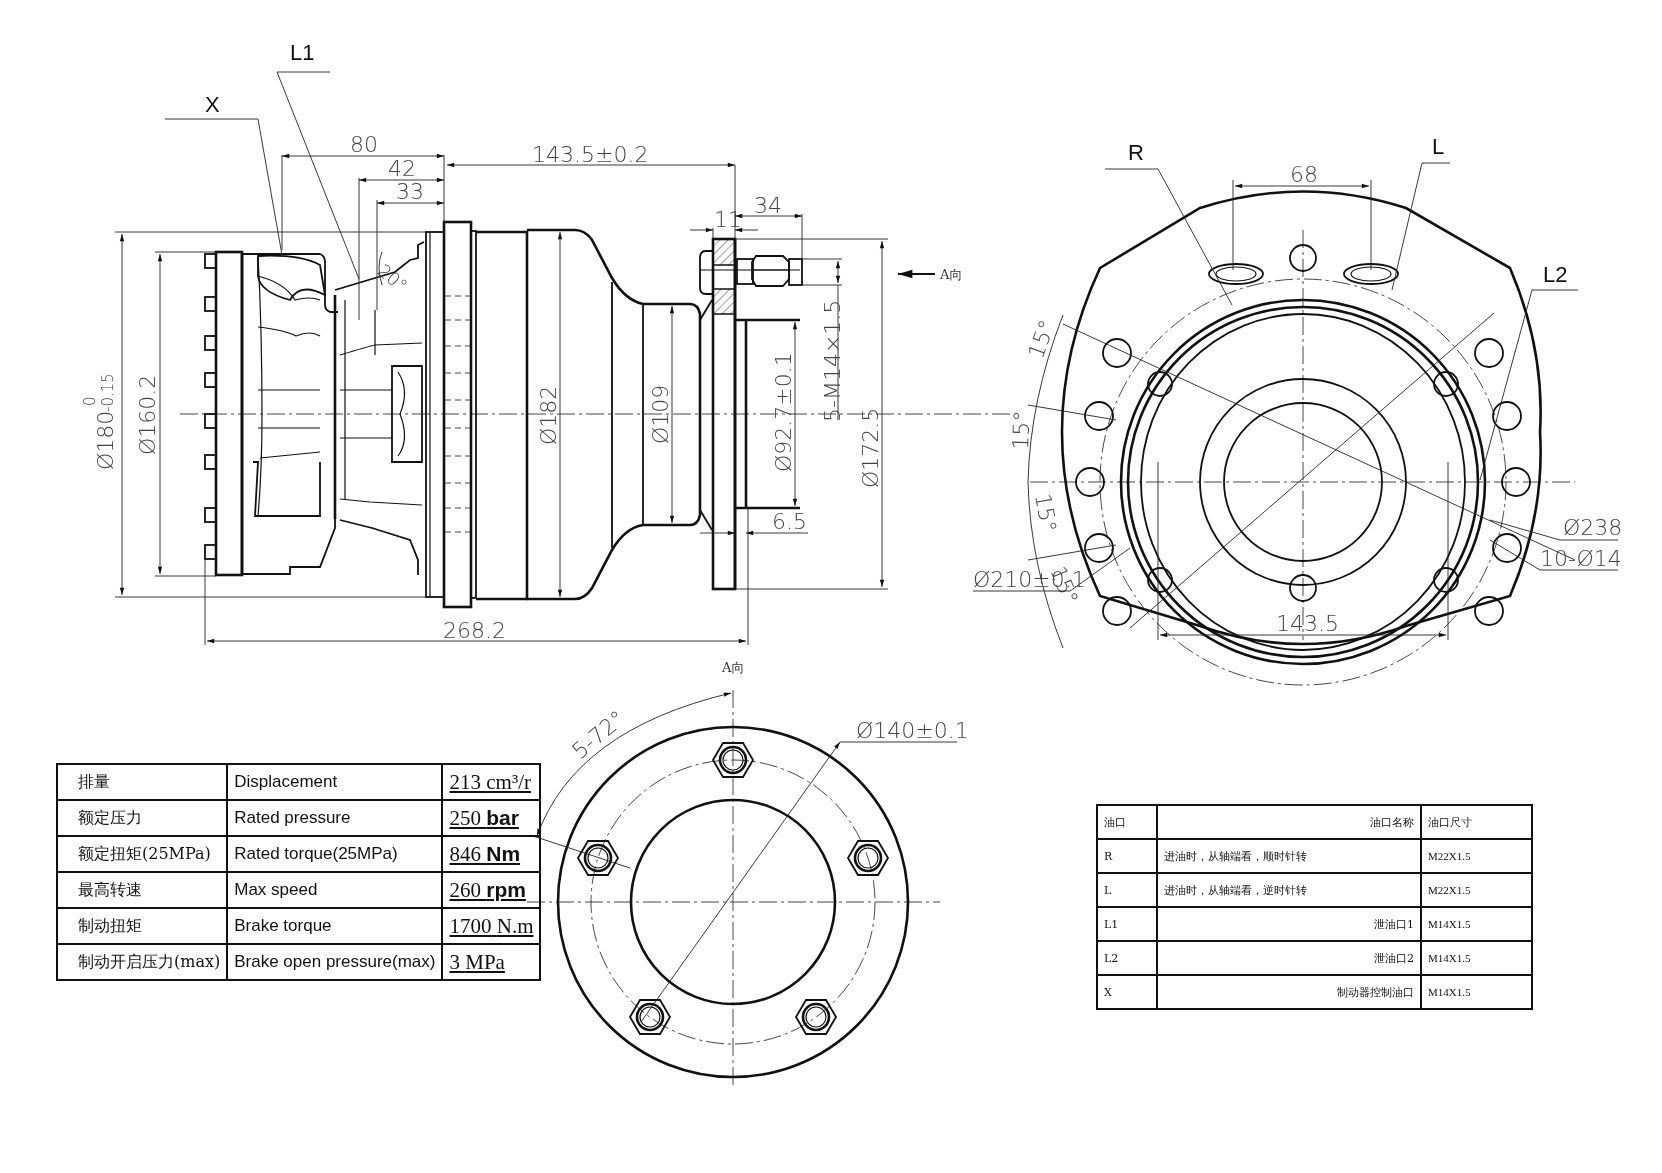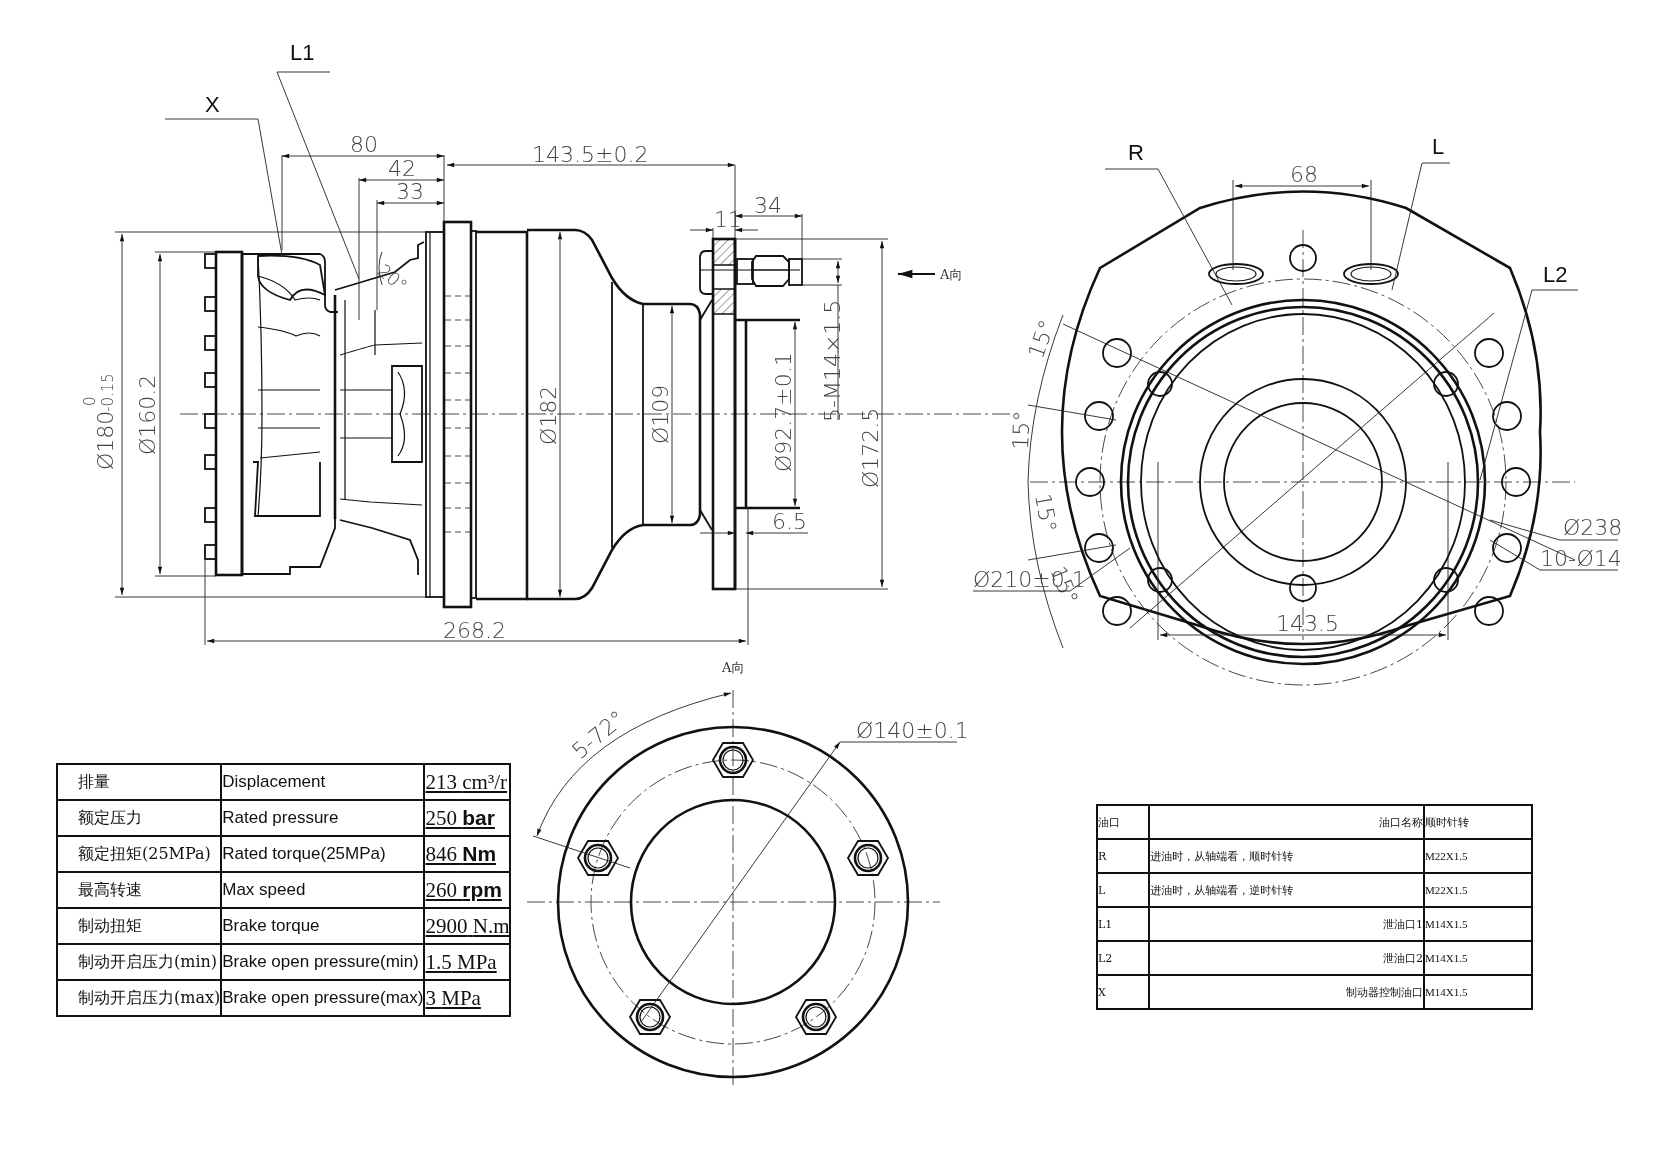--- a/index.html
+++ b/index.html
@@ -10,21 +10,21 @@
   .med { stroke:#111; fill:none; stroke-width:1.8; }
   .thin { stroke:#222; fill:none; stroke-width:0.9; }
   .ctr { stroke:#333; fill:none; stroke-width:0.9; stroke-dasharray:18 4 3 4; }
   .dash { stroke:#333; fill:none; stroke-width:0.9; stroke-dasharray:6 4; }
   .dim { font-family:"DejaVu Sans", sans-serif; font-size:22px; fill:#444; font-weight:300; }
   .lbl { font-family:"Liberation Sans", sans-serif; font-size:22px; fill:#111; }
   .small { font-family:"DejaVu Serif", serif; font-size:13px; fill:#333; }
   .hatch { stroke:#111; stroke-width:0.8; }
 
   table.spec { position:absolute; border-collapse:collapse; border:2.5px solid #111; }
-  table.spec td { border:2px solid #111; padding:0 0; height:34px; font-size:17px; color:#111; white-space:nowrap;margin-top:19px; }
+  table.spec td { border:2px solid #111; padding:0 6px; height:34px; font-size:17px; color:#111; white-space:nowrap;margin-top:19px; }
   #perf-table { left:56px; top:763px; width:450px; }
   #perf-table td.cn { width:152px; font-family:"DejaVu Serif", serif; font-size:16px; padding-left:20px; }
   #perf-table td.en { width:178px; font-family:"Liberation Sans", sans-serif; text-align:left; font-size:17px; }
   #perf-table td.val { font-family:"Liberation Serif", serif; font-size:21px;text-decoration:underline; }
   #perf-table td.val b { font-family:"Liberation Sans", sans-serif; font-weight:bold; }
   #perf-table tr { height:36px; }
 
   #port-table { left:1096px; top:804px; width:437px; }
   #port-table td { font-family:"DejaVu Serif", serif; font-size:11px; height:32px; }
   #port-table td.c1 { width:45px; }
@@ -354,41 +354,36 @@
         <td class="val"><span>846</span> <b>Nm</b></td>
       </tr>
       <tr>
         <td class="cn">最高转速</td>
         <td class="en">Max speed</td>
         <td class="val"><span>260</span> <b>rpm</b></td>
       </tr>
       <tr>
         <td class="cn">制动扭矩</td>
         <td class="en">Brake torque</td>
-        <td class="val"><span>2900</span> <span>N.m</span></td>
-      </tr>
-      <tr>
-        <td class="cn">制动开启压力(min)</td>
-        <td class="en">Brake open pressure(min)</td>
-        <td class="val"><span>1.5</span> <span>MPa</span></td>
+        <td class="val"><span>1700</span> <span>N.m</span></td>
       </tr>
       <tr>
         <td class="cn">制动开启压力(max)</td>
         <td class="en">Brake open pressure(max)</td>
         <td class="val"><span>3</span> <span>MPa</span></td>
       </tr>
     </tbody>
 </table>
 
 <table class="spec" id="port-table">
   <thead>
     <tr>
       <td class="c1">油口</td>
       <td class="c2 center">油口名称</td>
-      <td class="c3">顺时针转</td>
+      <td class="c3">油口尺寸</td>
     </tr>
   </thead>
   <tbody id="port-body">
       <tr>
         <td class="c1">R</td>
         <td class="c2">进油时，从轴端看，顺时针转</td>
         <td class="c3">M22X1.5</td>
       </tr>
       <tr>
         <td class="c1">L</td>

